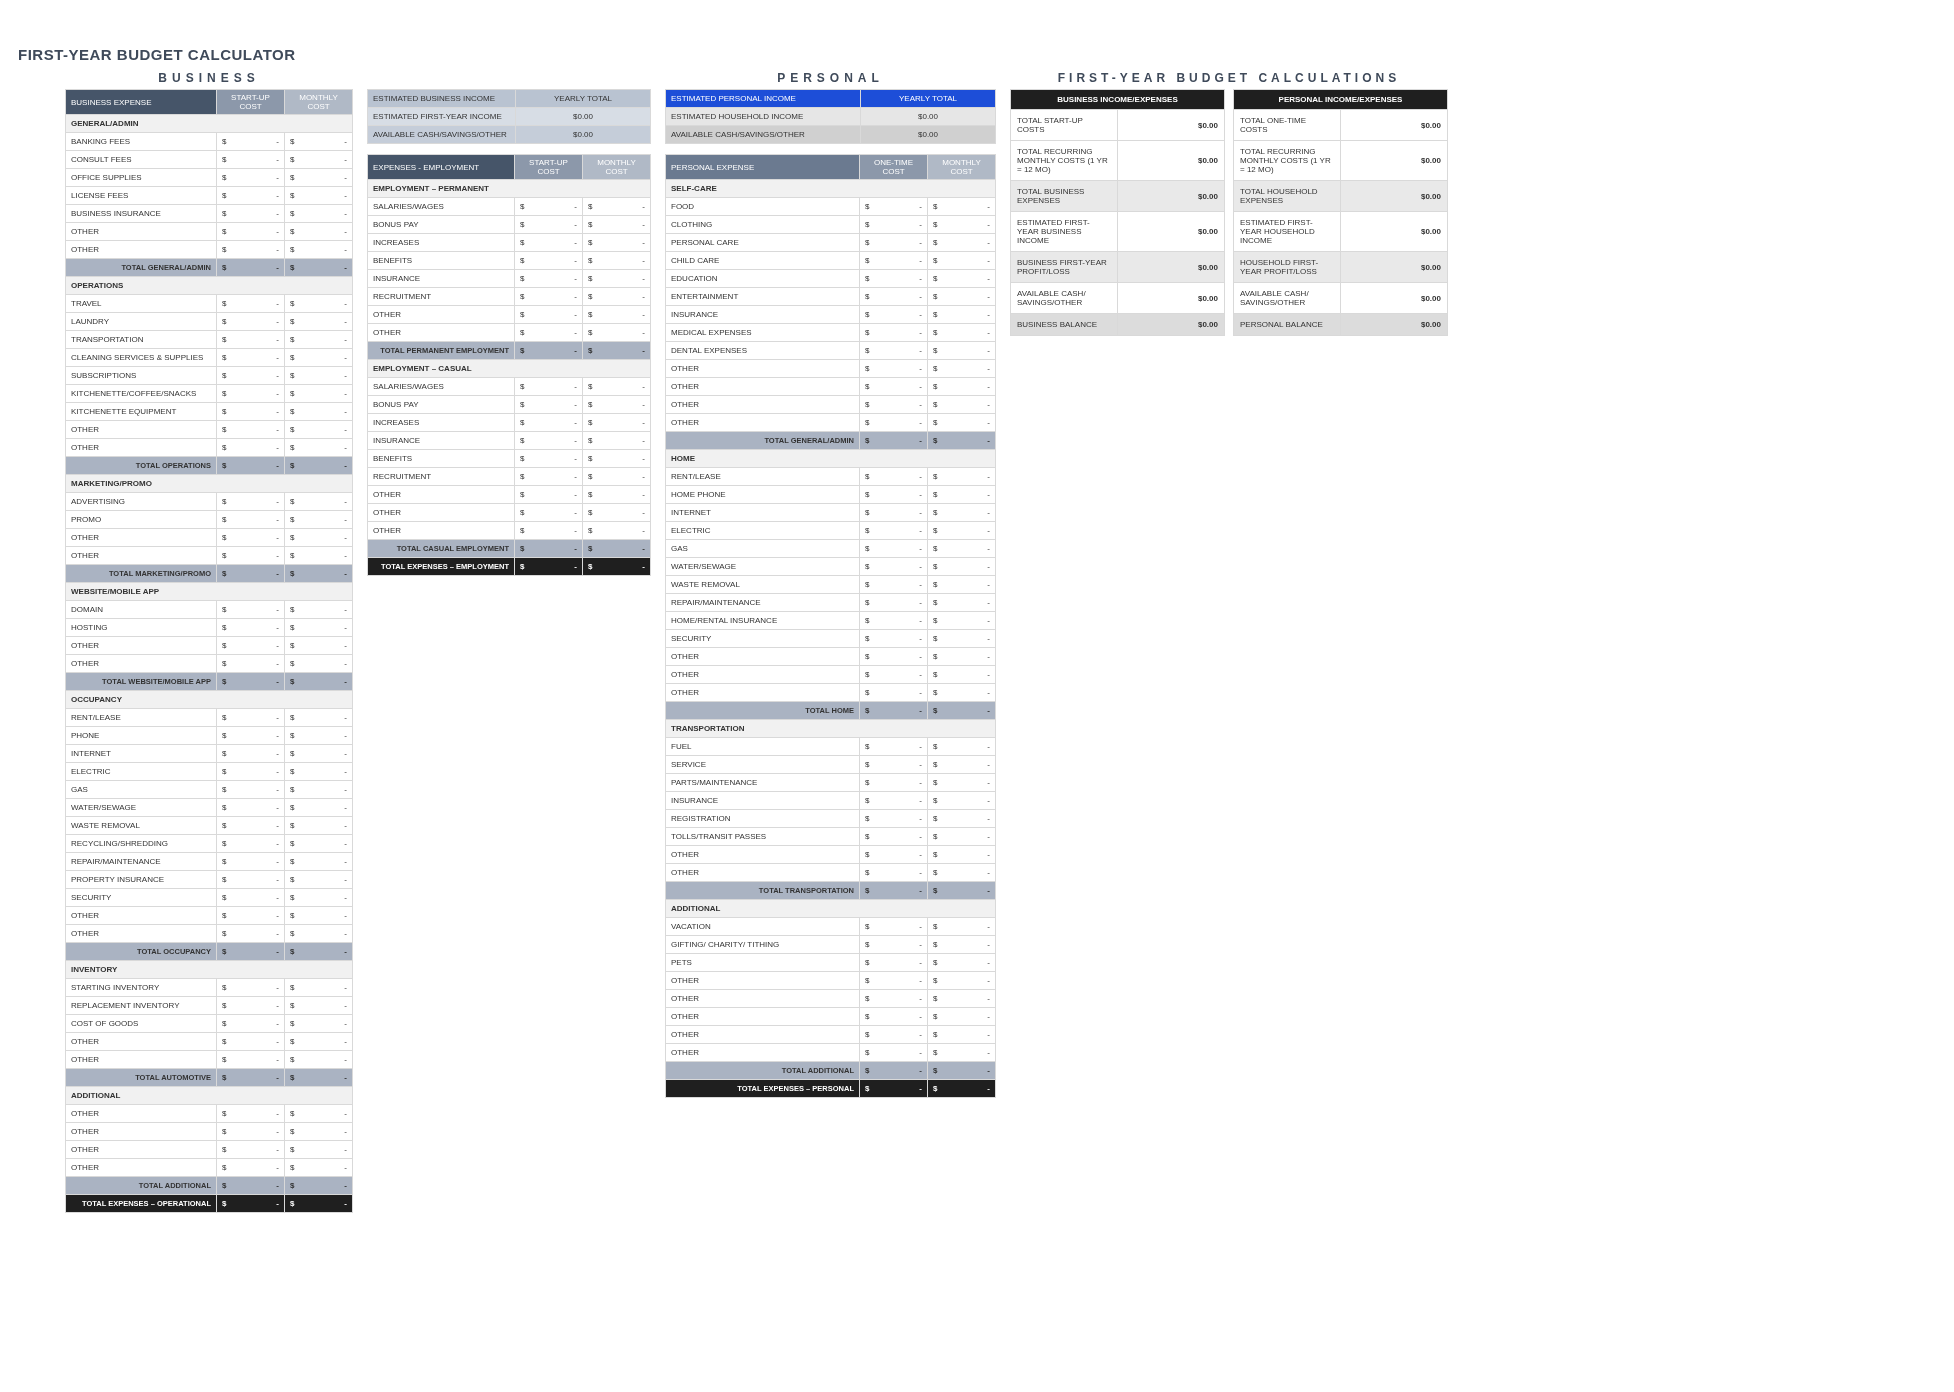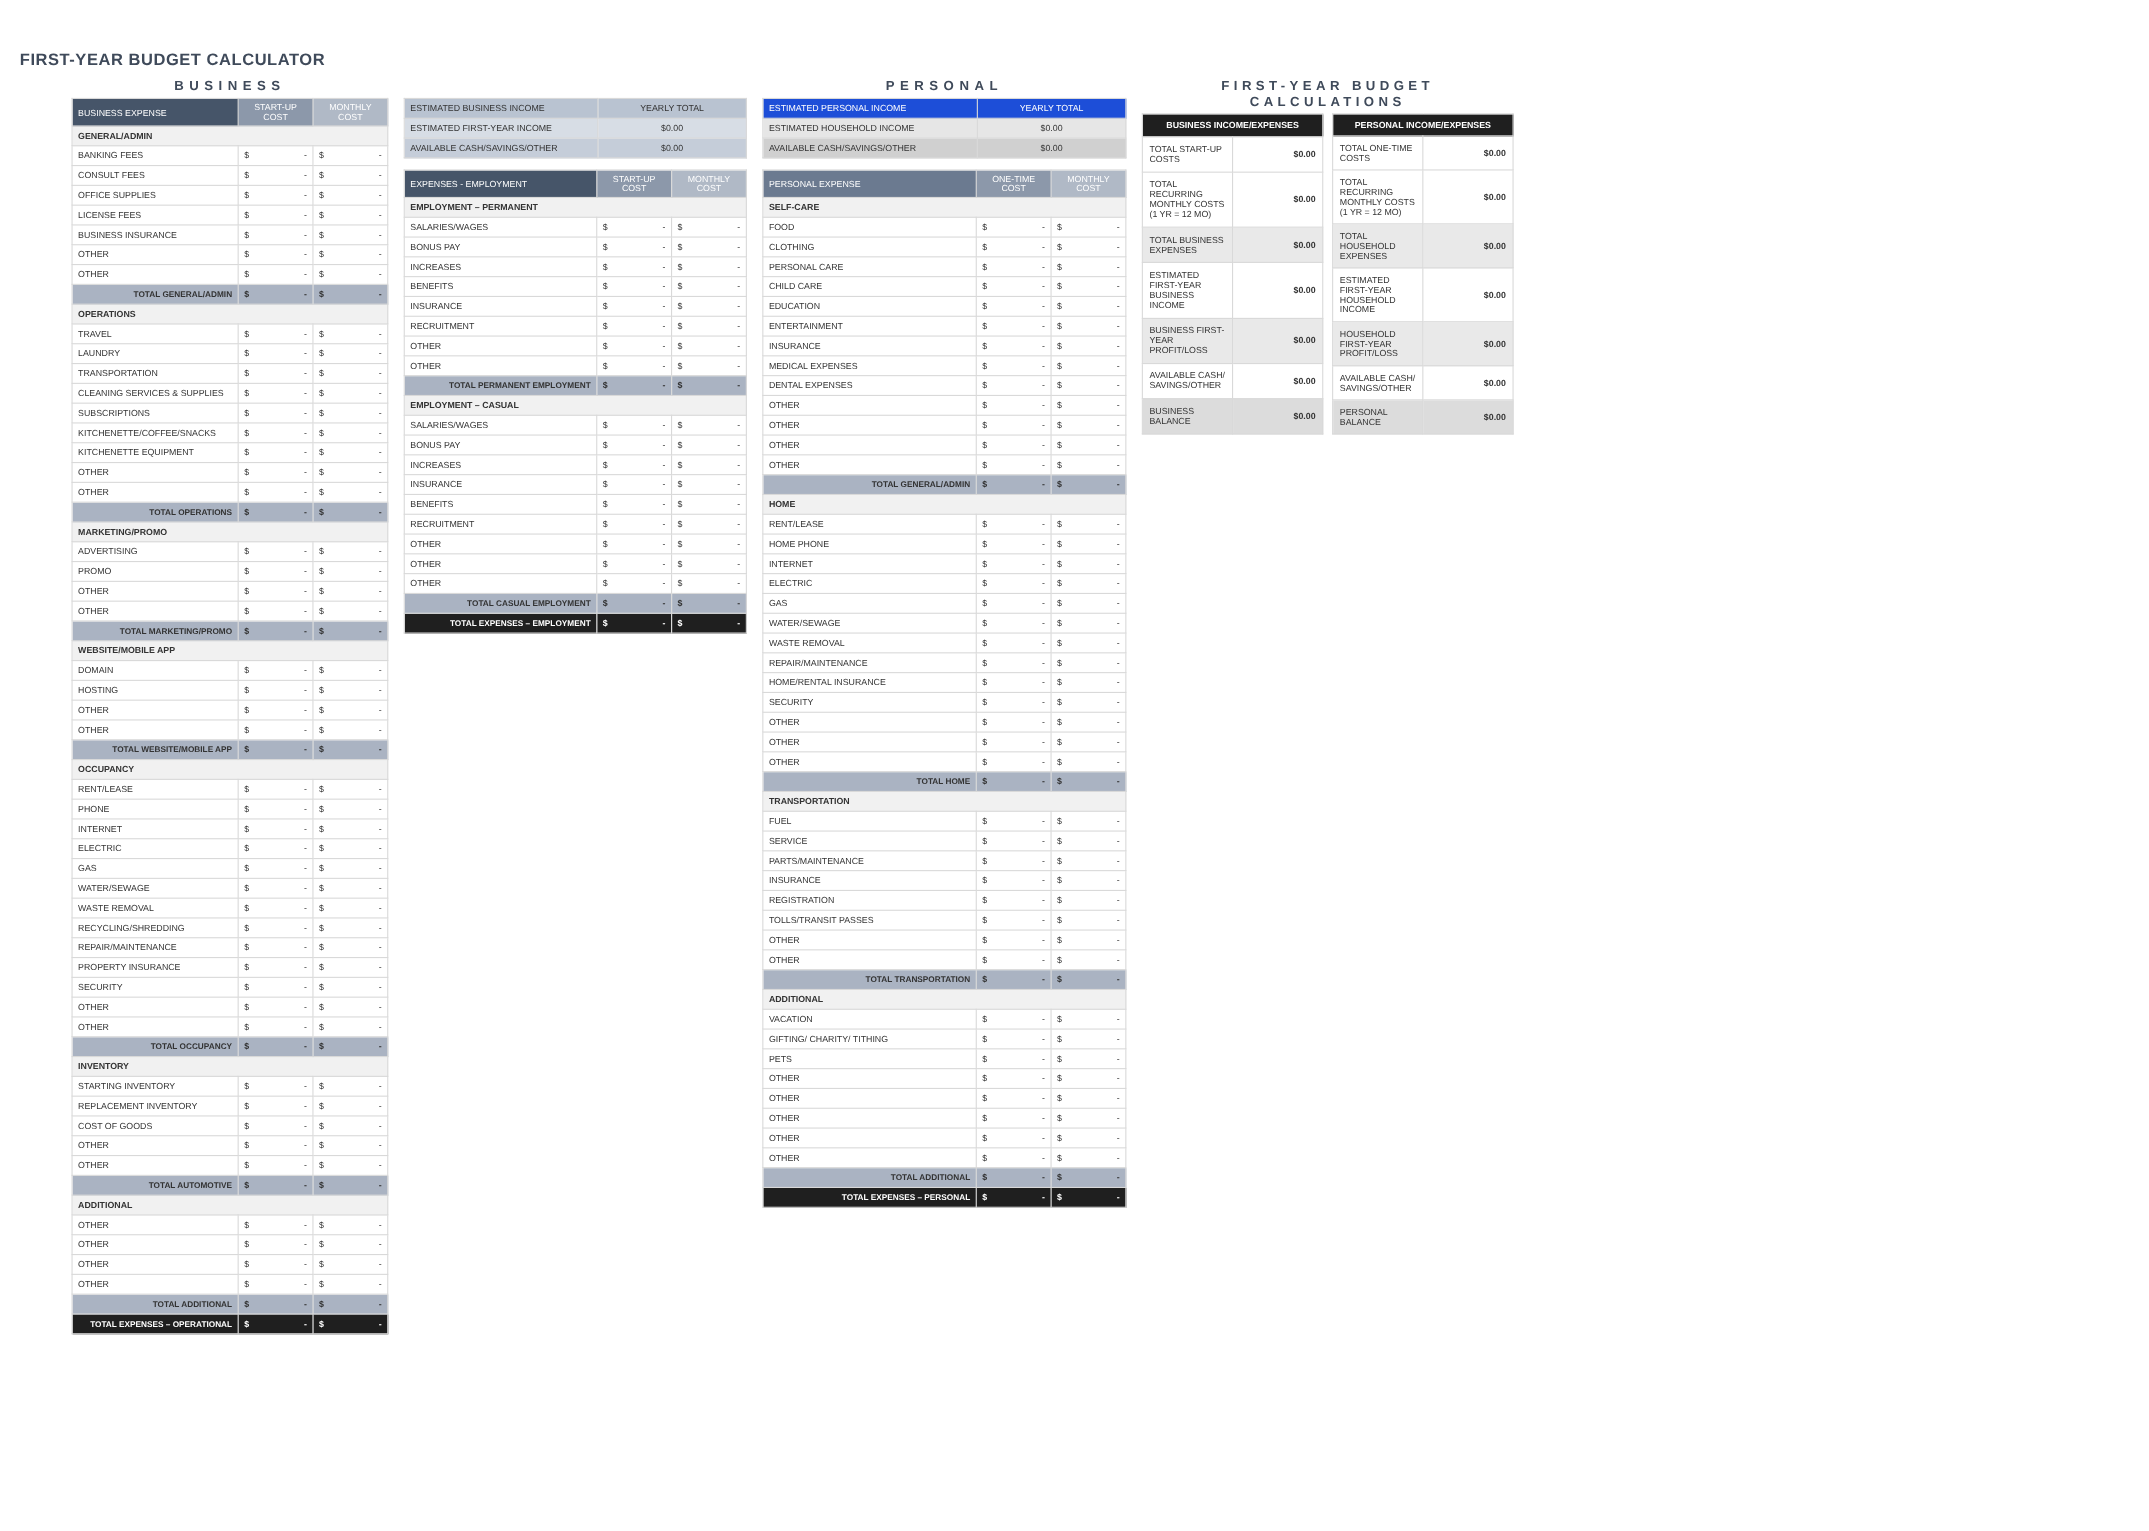--- a/index.html
+++ b/index.html
@@ -18,23 +18,23 @@
     margin-bottom: 6px;
     margin-top: 32px;
   }
   .sheet {
     display: flex;
     gap: 14px;
     align-items: flex-start;
   }
   .col { flex: 0 0 auto; }
   .col-biz  { width: 288px; margin-left: 47px; }
-  .col-emp  { width: 312px; }
+  .col-emp  { width: 284px; }
   .col-pers { width: 331px; }
-  .col-calc { width: 338px; }
+  .col-calc { width: 438px; }
 
   .section-title {
     font-size: 12px;
     font-weight: 700;
     color: #3f4a5a;
     letter-spacing: 5px;
     text-align: center;
     margin: 2px 0 4px;
   }
   .section-title.calc { letter-spacing: 4px; }

